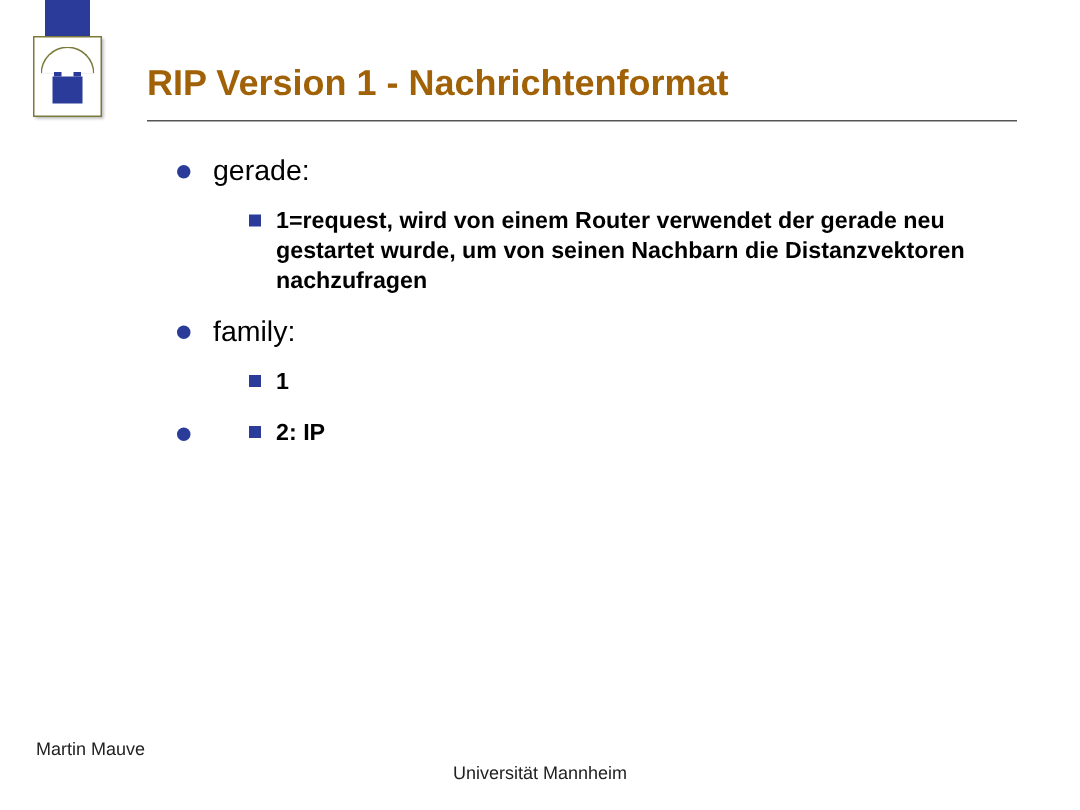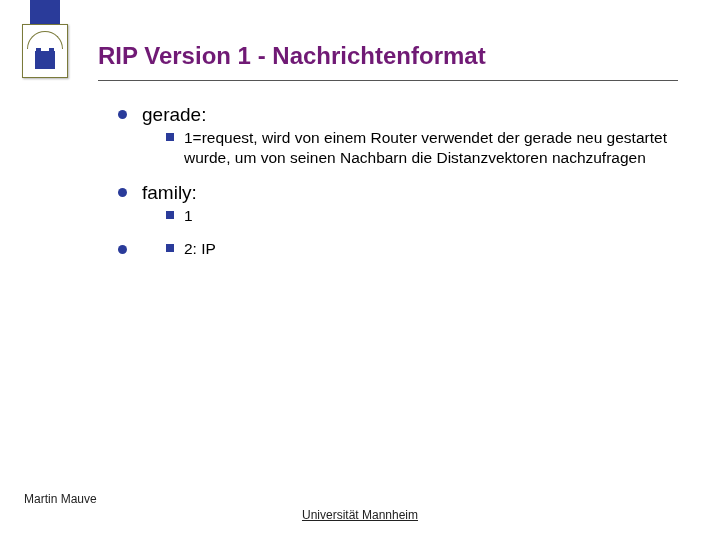--- a/index.html
+++ b/index.html
@@ -48,21 +48,21 @@
     width: 5px; height: 3px;
     background: #2a3b9a;
   }
   .logo-building::before { left: 1px; }
   .logo-building::after { right: 1px; }
   .title {
     position: absolute;
     left: 98px; top: 42px;
     font-size: 24px;
     font-weight: bold;
-    color: #701a75;
+    color: #a16207;
   }
   .hr {
     position: absolute;
     left: 98px; top: 80px;
     width: 580px;
     border-top: 1px solid #555;
   }
   .content {
     position: absolute;
     left: 118px; top: 104px;
@@ -82,23 +82,24 @@
   ul.top > li > .dot {
     position: absolute;
     left: 0; top: 6px;
     width: 9px; height: 9px;
     border-radius: 50%;
     background: #2a3b9a;
   }
   ul.sub {
     list-style: none;
     padding: 0;
-    margin-top: 2px;
+    margin-top: 12px;
     margin-left: 24px;
     margin-bottom: 14px;
+    font-weight: bold;
   }
   ul.sub > li {
     position: relative;
     padding-left: 18px;
     font-size: 15.5px;
     line-height: 1.28;
     margin-bottom: 4px;
   }
   ul.sub > li > .sq {
     position: absolute;
@@ -112,21 +113,20 @@
     width: 720px;
     font-size: 12px;
     color: #222;
   }
   .footer .fl {
     position: absolute; left: 24px; bottom: 16px;
   }
   .footer .fc {
     position: absolute; left: 0; width: 720px; bottom: 0;
     text-align: center;
-    text-decoration: underline;
   }
 </style>
 </head>
 <body>
 
 <div class="blue-bar"></div>
 
 <div class="logo">
   <div class="logo-arc"></div>
   <div class="logo-building"></div>

